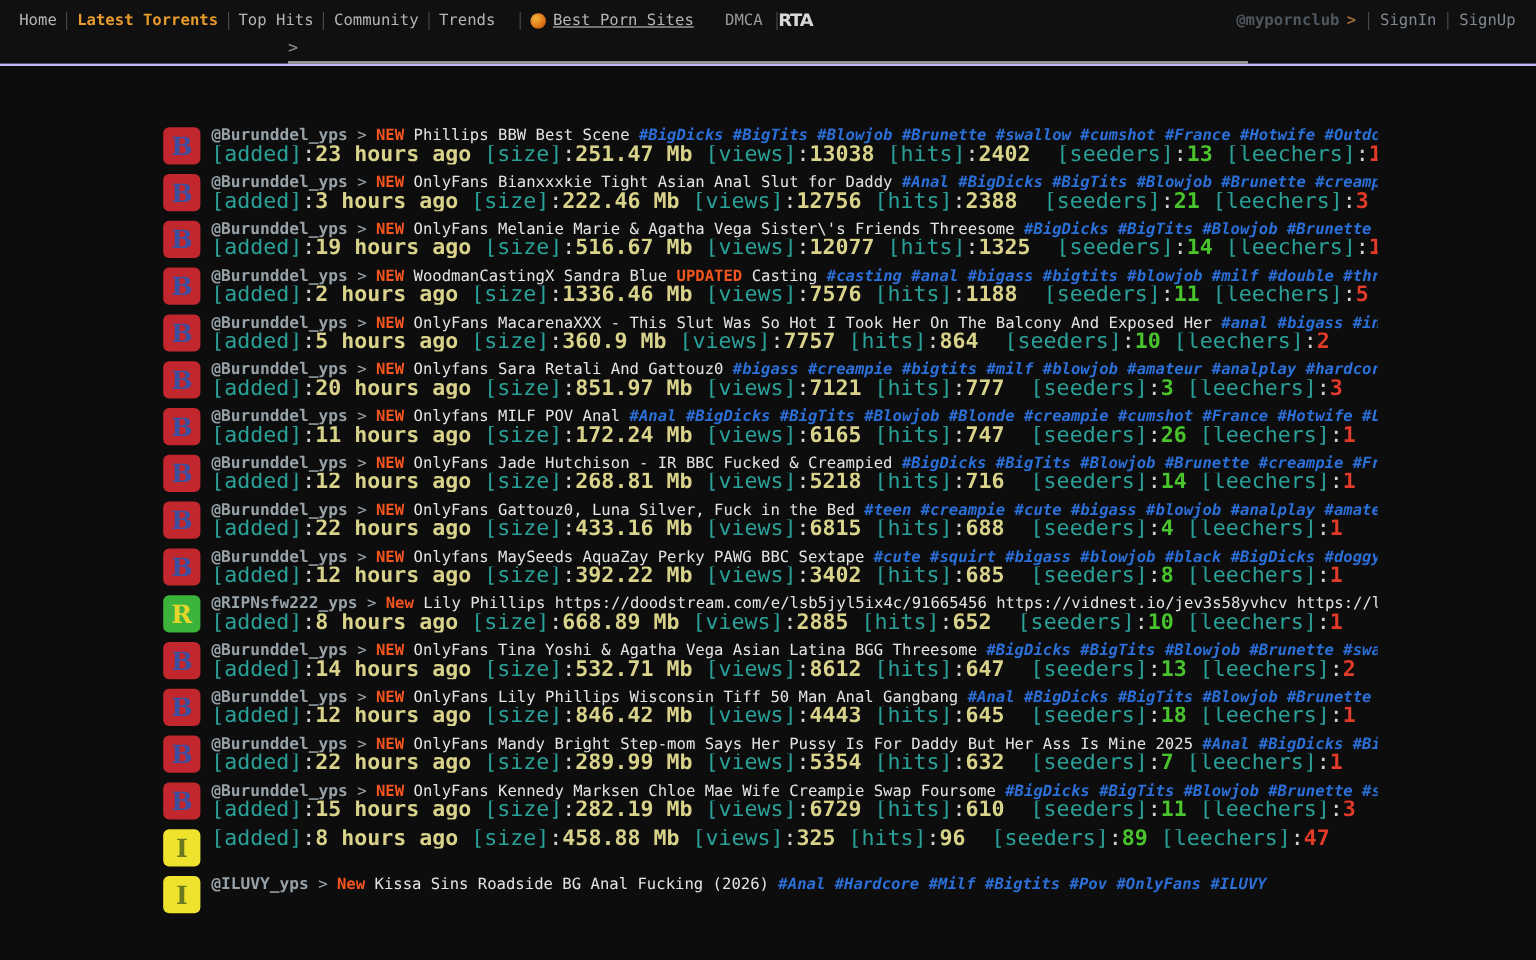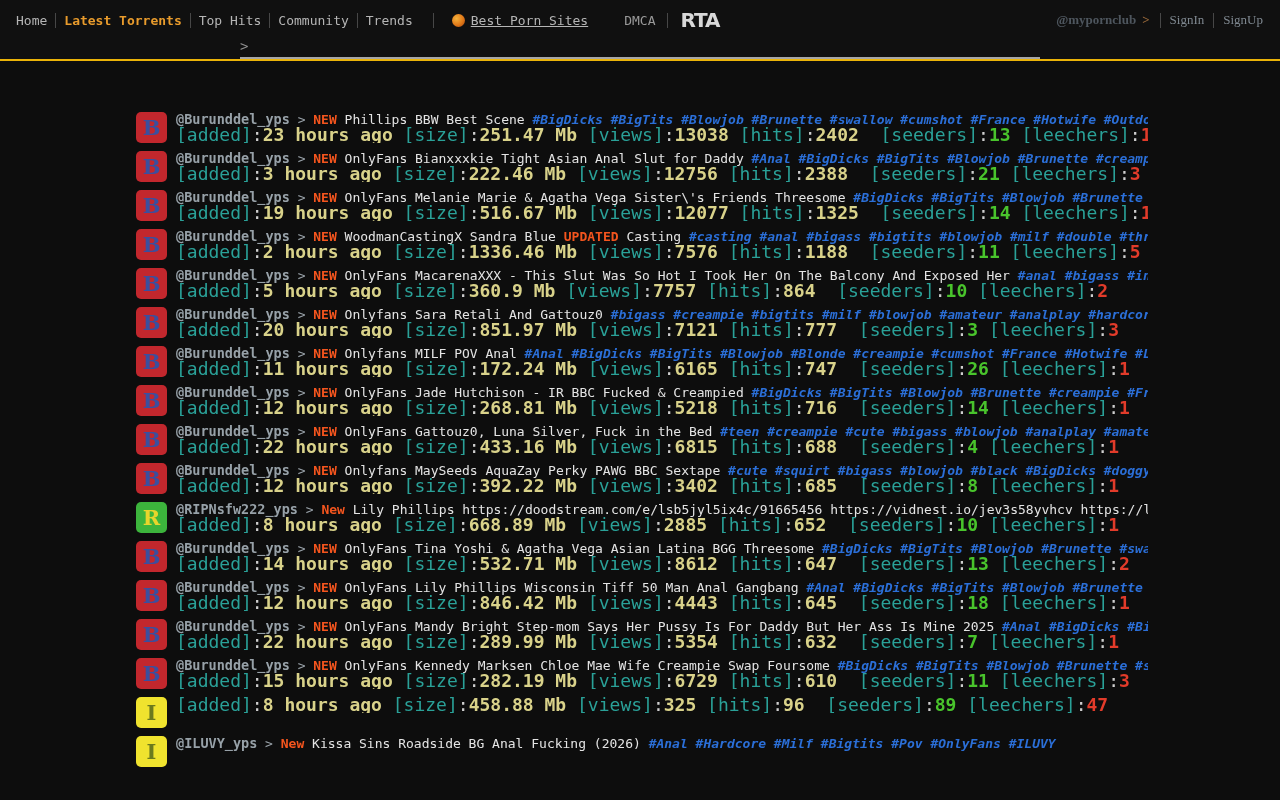--- a/index.html
+++ b/index.html
@@ -3,33 +3,33 @@
 <meta charset="utf-8">
 <style>
   * { box-sizing: border-box; }
   html,body { margin:0; padding:0; }
   body {
     width:1280px; height:800px; overflow:hidden;
     background:#0d0d0d;
     font-family:"DejaVu Sans Mono","Liberation Mono",monospace;
   }
   
-  .topbar { background:#101010; border-bottom:2px solid #eab308; padding-top:6px; }
+  .topbar { background:#101010; border-bottom:2px solid #c4b5fd; padding-top:6px; }
   .navbar { display:flex; align-items:center; padding:2px 8px 0 8px; font-size:13px; color:#b5b5b5; white-space:nowrap; }
   .nav-item { padding:0 8px; cursor:pointer; }
   .nav-item.active { color:#e89b2c; font-weight:bold; }
   .nav-div { width:1px; height:15px; background:#474747; flex:none; }
   .nav-gap { width:12px; flex:none; }
-  .bps-link { display:flex; align-items:center; gap:6px; margin:0 18px; color:#b5b5b5; text-decoration:underline; cursor:pointer; }
+  .bps-link { display:flex; align-items:center; gap:6px; margin:0 8px; color:#b5b5b5; text-decoration:underline; cursor:pointer; }
   .bps-icon { width:13px; height:13px; border-radius:50%; flex:none;
     background:radial-gradient(circle at 35% 35%, #f5b23c 0%, #e07818 55%, #a34410 100%); }
   .dmca { margin:0 12px 0 18px; color:#9a9a9a; cursor:pointer; }
-  .rta { margin-left:12px; font-weight:900; font-size:20px; letter-spacing:-1px; color:#d8d8d8;
+  .rta { font-weight:900; font-size:15px; letter-spacing:-1px; color:#d8d8d8;
     font-family:"DejaVu Sans","Liberation Sans",sans-serif; transform:scaleY(.95); cursor:pointer; }
-  .nav-right { margin-left:auto; display:flex; align-items:center;font-family:Liberation Serif, serif; }
+  .nav-right { margin-left:auto; display:flex; align-items:center; }
   .account { color:#4e565e; font-weight:bold; cursor:pointer; padding-right:6px; }
   .account-arrow { color:#9b6a3a; font-weight:bold; padding-right:10px; cursor:pointer; }
   .authlink { color:#7f8890; padding:0 9px; cursor:pointer; }
   
   .search-wrap { width:800px; margin:6px auto 0 auto; display:flex; align-items:center;
     border-bottom:2px solid #a6a6a6; padding-bottom:3px; }
   .search-prompt { color:#8f8f8f; font-size:14px; }
   .search-input { flex:1; background:transparent; border:none; outline:none;
     color:#9a9a9a; font-family:inherit; font-size:14px; padding:0; }
   .search-input::placeholder { color:#8a8a8a; opacity:1; }

